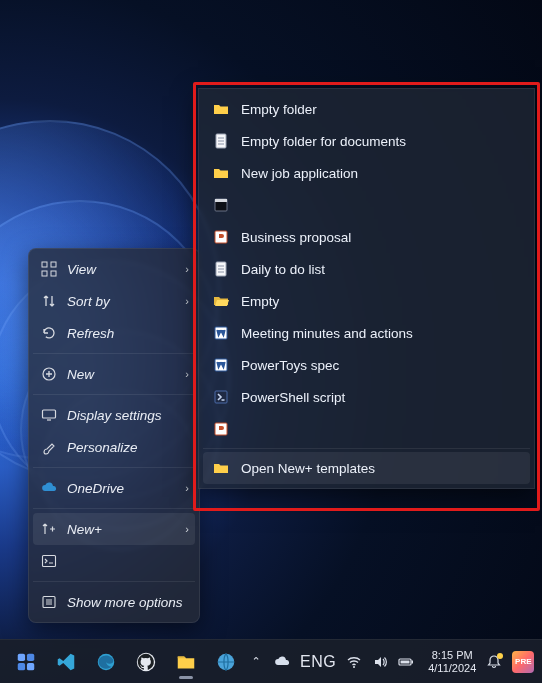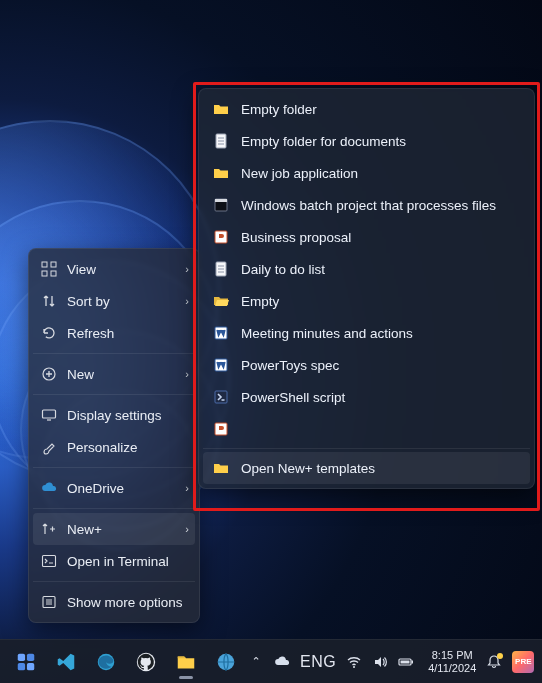--- a/index.html
+++ b/index.html
@@ -40,33 +40,33 @@
   align-items: center;
   gap: 10px;
   padding: 7px 8px 7px 8px;
   border-radius: 4px;
   position: relative;
   min-height: 32px;
 }
 .cm-item.selected { background: rgba(255,255,255,0.08); }
 .cm-icon { width: 16px; height: 16px; display: flex; align-items: center; justify-content: center; color: #d7dae0; flex-shrink: 0; }
 .cm-icon svg { width: 16px; height: 16px; display: block; }
-.cm-label { flex: 1; color: #eaeef5; }
+.cm-label { flex: 1; color: #eaeef5; font-style: italic; }
 .cm-arrow { position: absolute; right: 6px; top: 50%; transform: translateY(-50%); color: #cfd3da; font-size: 11px; }
 .cm-sep { height: 1px; background: rgba(255,255,255,0.08); margin: 4px 0; }
 
 .submenu {
   position: absolute;
   left: 198px;
   top: 88px;
   width: 337px;
   background: rgba(32, 40, 54, 0.74);
   backdrop-filter: blur(2px);
   border: 1px solid rgba(255,255,255,0.08);
-  border-radius: 8px;
+  border-radius: 0;
   padding: 4px;
   font-size: 13.5px;
   box-shadow: 0 8px 24px rgba(0,0,0,0.55);
 }
 .highlight-box {
   position: absolute;
   left: 193px;
   top: 82px;
   width: 347px;
   height: 429px;
@@ -234,21 +234,20 @@
     <span class="cm-label">New+</span>
     <span class="cm-arrow">›</span>
   </div>
   <div class="cm-item">
     <span class="cm-icon">
         <svg viewBox="0 0 16 16">
           <rect x="1.5" y="2.5" width="13" height="11" rx="1" stroke="currentColor" fill="none" stroke-width="1.1"></rect>
           <path d="M4 6l2 2-2 2M8 10h4" stroke="currentColor" fill="none" stroke-width="1.2"></path>
         </svg>
       </span>
-    <span class="cm-label">Open in Terminal</span>
   </div>
   <div class="cm-sep"></div>
   <div class="cm-item">
     <span class="cm-icon">
         <svg viewBox="0 0 16 16">
           <rect x="2" y="2.5" width="12" height="11" rx="1" stroke="currentColor" fill="none" stroke-width="1.1"></rect>
           <path d="M5 6h6M5 8h6M5 10h6" stroke="currentColor" stroke-width="1"></path>
         </svg>
       </span>
     <span class="cm-label">Show more options</span>
@@ -283,21 +282,20 @@
       </span>
     <span class="sm-label">New job application</span>
   </div>
   <div class="sm-item">
     <span class="sm-icon icon-bat">
         <svg viewBox="0 0 16 16">
           <rect class="win" x="2" y="2" width="12" height="12" rx="1"></rect>
           <rect class="bar" x="2" y="2" width="12" height="3"></rect>
         </svg>
       </span>
-    <span class="sm-label">Windows batch project that processes files</span>
   </div>
   <div class="sm-item">
     <span class="sm-icon icon-ppt">
         <svg viewBox="0 0 16 16">
           <rect x="2" y="2" width="12" height="12" rx="1"></rect>
           <path class="p" d="M6 5h3a2 2 0 0 1 0 4H6zM6 5v7"></path>
         </svg>
       </span>
     <span class="sm-label">Business proposal</span>
   </div>

